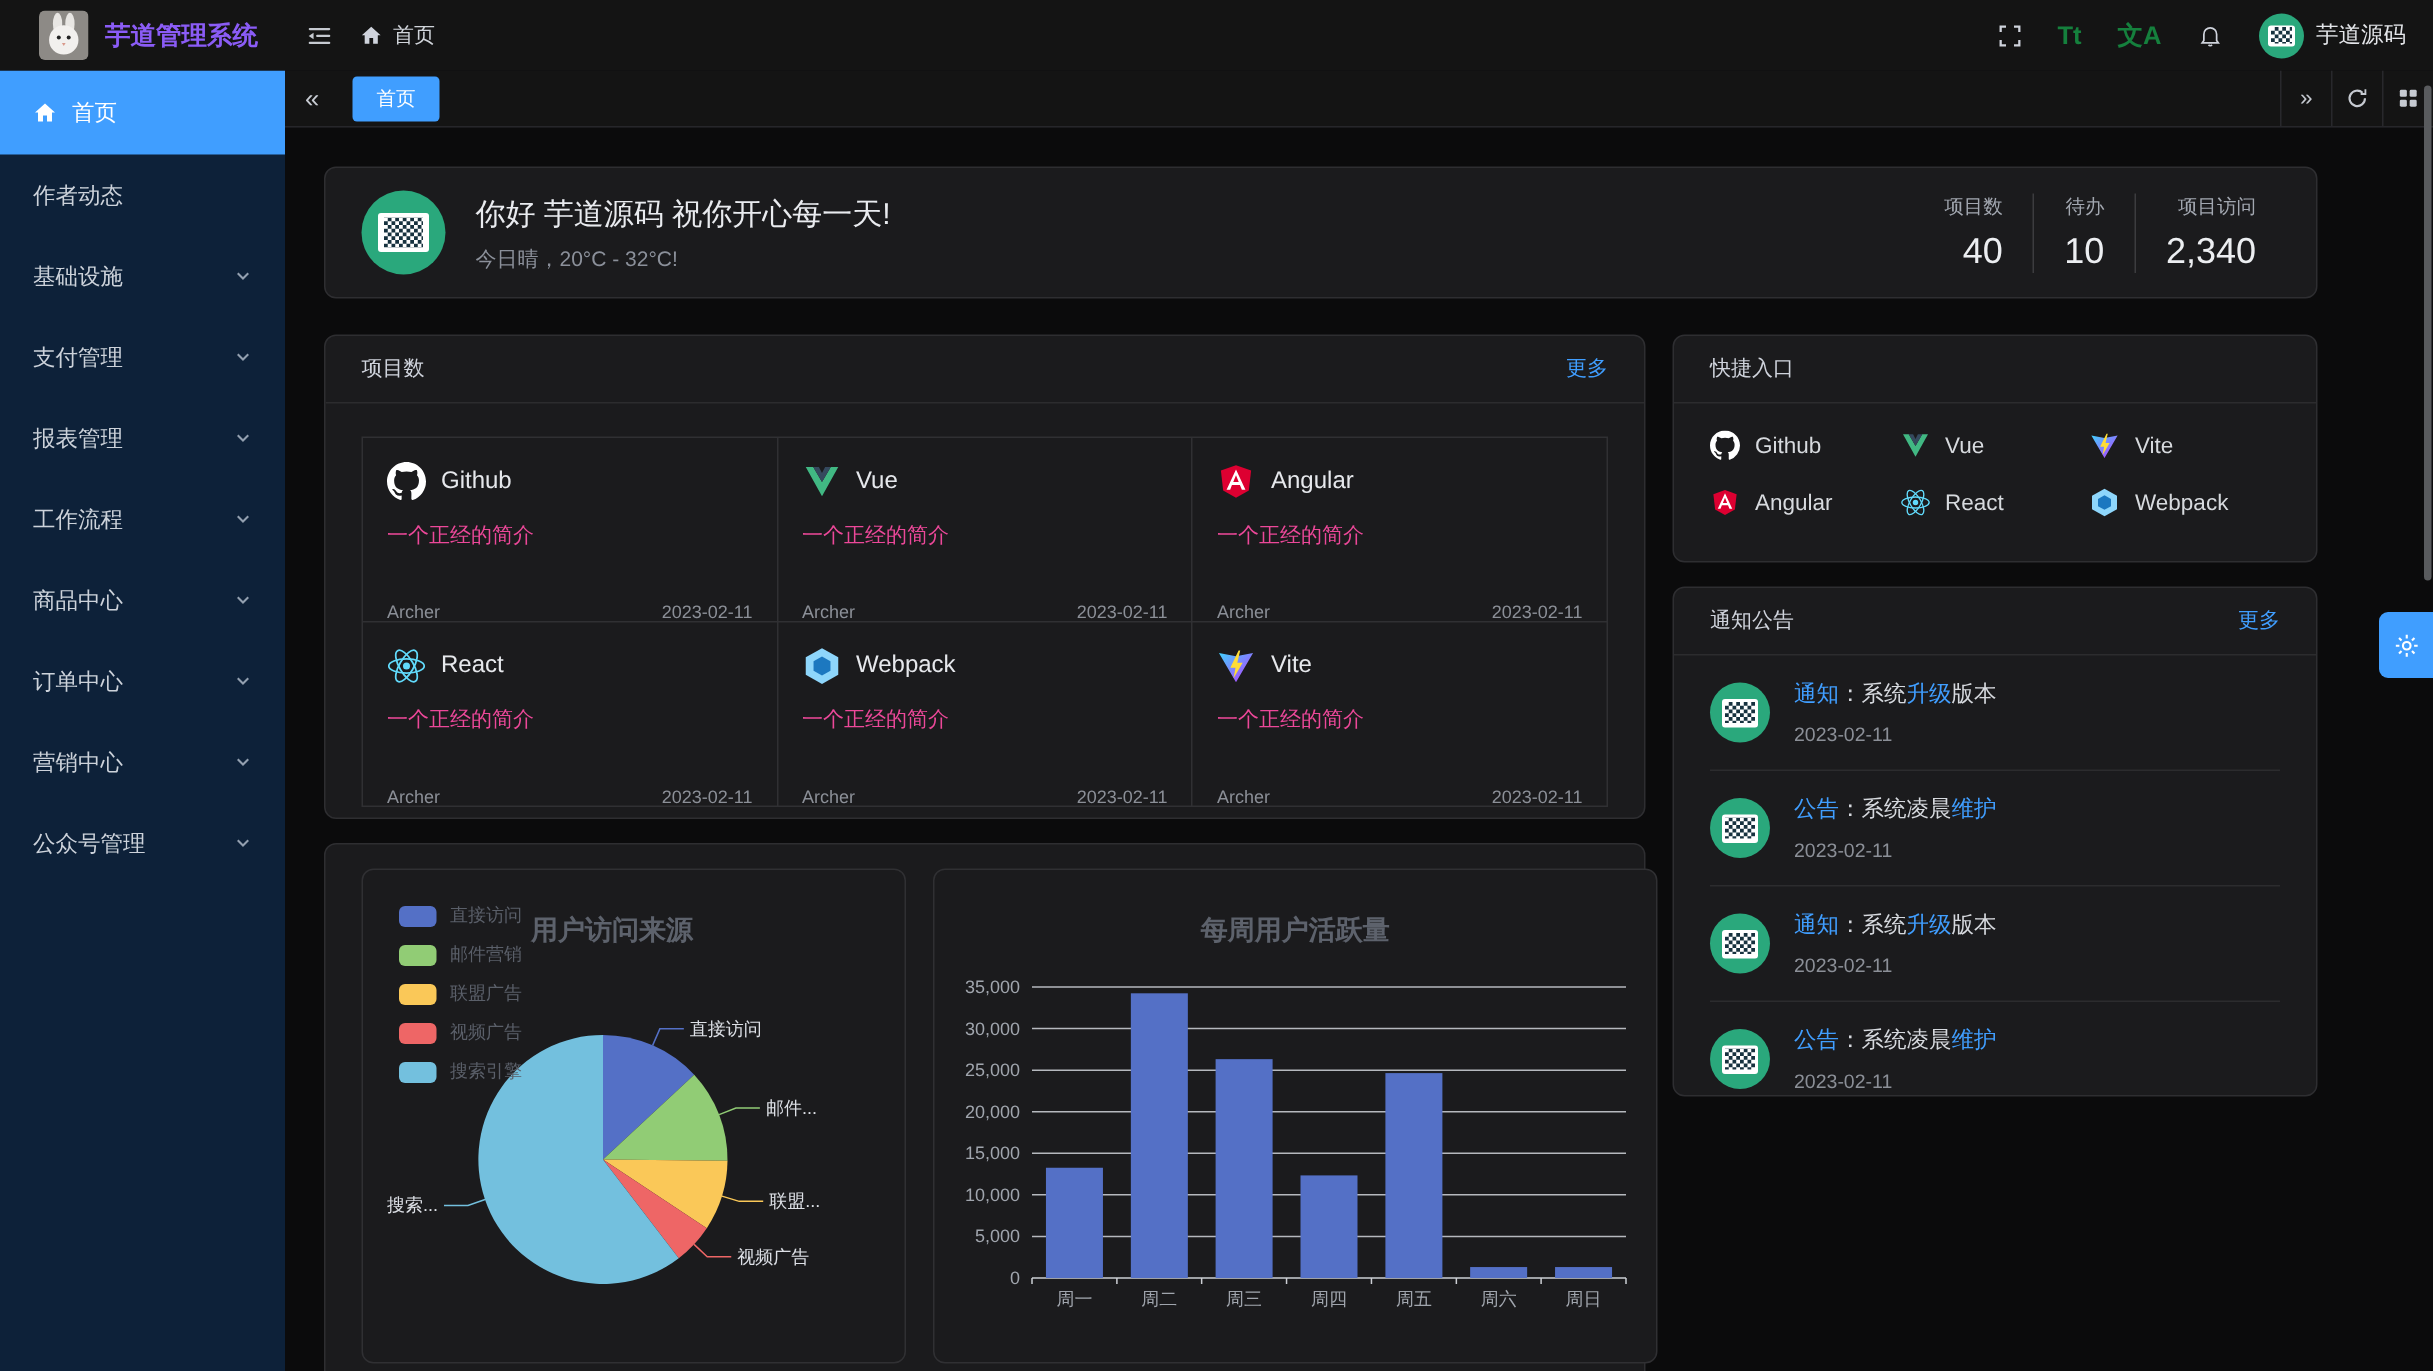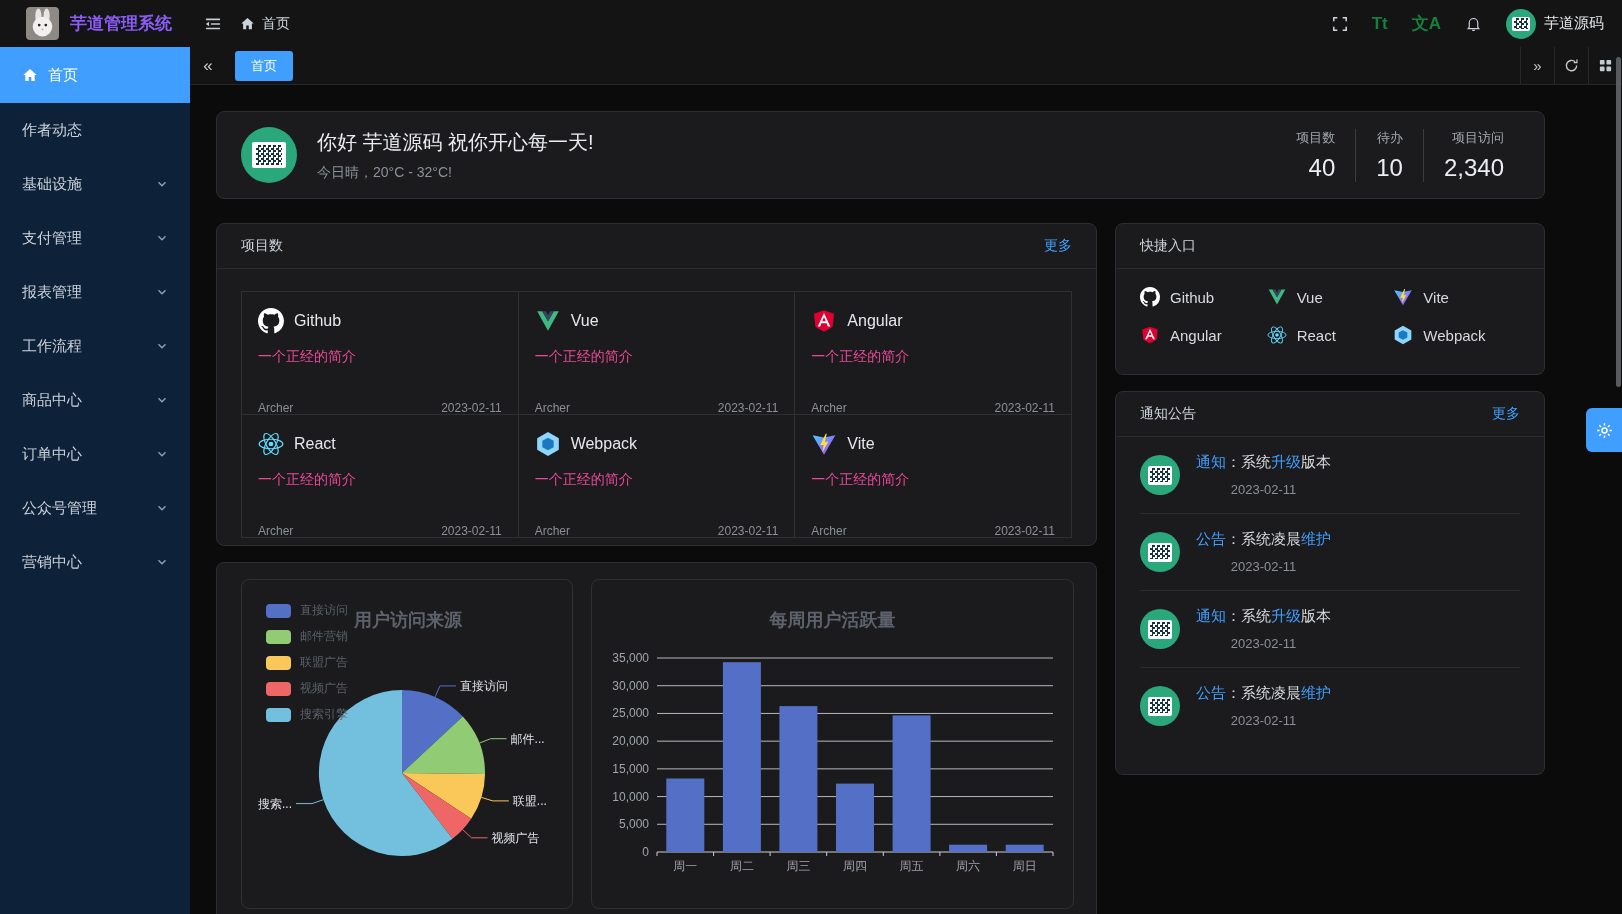--- a/index.html
+++ b/index.html
@@ -72,40 +72,40 @@
   .proj { background:#1b1b1d; padding:16px; height:122px; cursor:pointer; }
   .proj-head { display:flex; align-items:center; gap:10px; }
   .proj-icon { font-size:26px; display:flex; }
   .proj-name { font-size:16px; color:#e6e8ec; }
   .proj-desc { margin-top:14px; font-size:14px; color:#ec4899; }
   .proj-foot { margin-top:35px; display:flex; justify-content:space-between; font-size:12px; color:#8b8f97; }
 
   
   .charts-wrap { margin-top:16px; height:374px; padding:16px 24px; display:flex; gap:18px; }
   .chart-card { border:1px solid #303033; border-radius:8px; height:330px; position:relative; background:#1b1b1d; }
-  .pie-card { width:332px; flex:none;text-align:center; }
+  .pie-card { width:363px; flex:none;text-align:center; }
   .bar-card { width:483px; flex:none; }
   .chart-title { position:absolute; font-weight:bold; font-size:18px; color:#5d626c; z-index:2; }
   .pie-title { left:112px; top:28px; }
   .bar-title { left:0; right:0; top:28px; text-align:center; }
   .legend { position:absolute; left:24px; top:22px; display:flex; flex-direction:column; gap:9px; z-index:2; }
   .legend-item { display:flex; align-items:center; gap:9px; cursor:pointer; }
   .legend-swatch { width:25px; height:14px; border-radius:4px; }
   .legend-label { font-size:12px; color:#5a5f69; }
   .chart-svg { position:absolute; left:0; top:0; }
 
   
   #shortcuts-card { height:152px; margin-bottom:16px; overflow:hidden; }
   .sc-grid { display:grid; grid-template-columns:repeat(3,1fr); row-gap:18px; padding:18px 24px; }
   .sc-item { display:flex; align-items:center; gap:10px; cursor:pointer; }
   .sc-icon { font-size:20px; display:flex; }
   .sc-label { font-size:15px; color:#d7dade; }
 
   
-  #notices-card { height:384px; overflow:hidden;text-align:center; }
+  #notices-card { height:340px; overflow:hidden; }
   .notice-list { padding:0 24px; }
   .notice { display:flex; align-items:center; gap:16px; padding:16px 0; cursor:pointer; }
   .notice + .notice { border-top:1px solid #2c2c2e; }
   .notice-title { font-size:15px; color:#d6d9de; }
   .notice-title .lnk { color:#409eff; }
   .notice-date { font-size:13px; color:#8b8f97; margin-top:10px; }
 
   
   .gear-btn { position:absolute; right:0; top:408px; width:36px; height:44px; background:#409eff;
               border:none; border-radius:6px 0 0 6px; display:flex; align-items:center; justify-content:center;
@@ -241,31 +241,31 @@
         <span class="mi-label">订单中心</span>
         <span class="mi-chevron">
           <svg viewBox="0 0 12 12" width="1em" height="1em" fill="none" stroke="currentColor" stroke-width="1.4">
             <path d="M2.5 4.2L6 7.7l3.5-3.5"></path>
           </svg>
         </span>
       </div>
 
       <div class="menu-item">
 
+        <span class="mi-label">营销中心</span>
+        <span class="mi-chevron">
+          <svg viewBox="0 0 12 12" width="1em" height="1em" fill="none" stroke="currentColor" stroke-width="1.4">
+            <path d="M2.5 4.2L6 7.7l3.5-3.5"></path>
+          </svg>
+        </span>
+      </div>
+
+      <div class="menu-item">
+
         <span class="mi-label">公众号管理</span>
-        <span class="mi-chevron">
-          <svg viewBox="0 0 12 12" width="1em" height="1em" fill="none" stroke="currentColor" stroke-width="1.4">
-            <path d="M2.5 4.2L6 7.7l3.5-3.5"></path>
-          </svg>
-        </span>
-      </div>
-
-      <div class="menu-item">
-
-        <span class="mi-label">营销中心</span>
         <span class="mi-chevron">
           <svg viewBox="0 0 12 12" width="1em" height="1em" fill="none" stroke="currentColor" stroke-width="1.4">
             <path d="M2.5 4.2L6 7.7l3.5-3.5"></path>
           </svg>
         </span>
       </div>
     </nav>
 </aside>
 
 <div class="tabbar">

